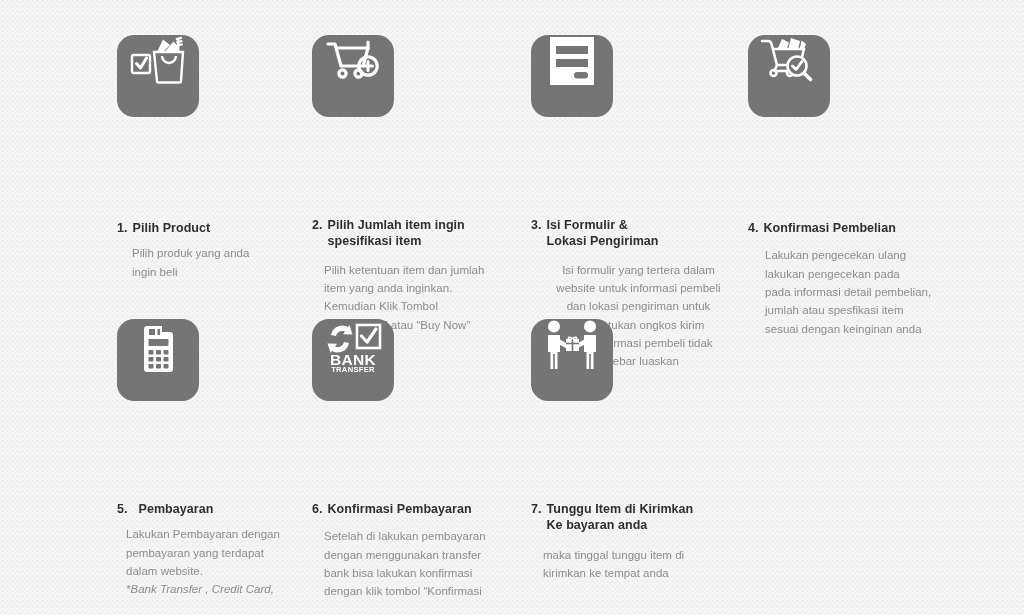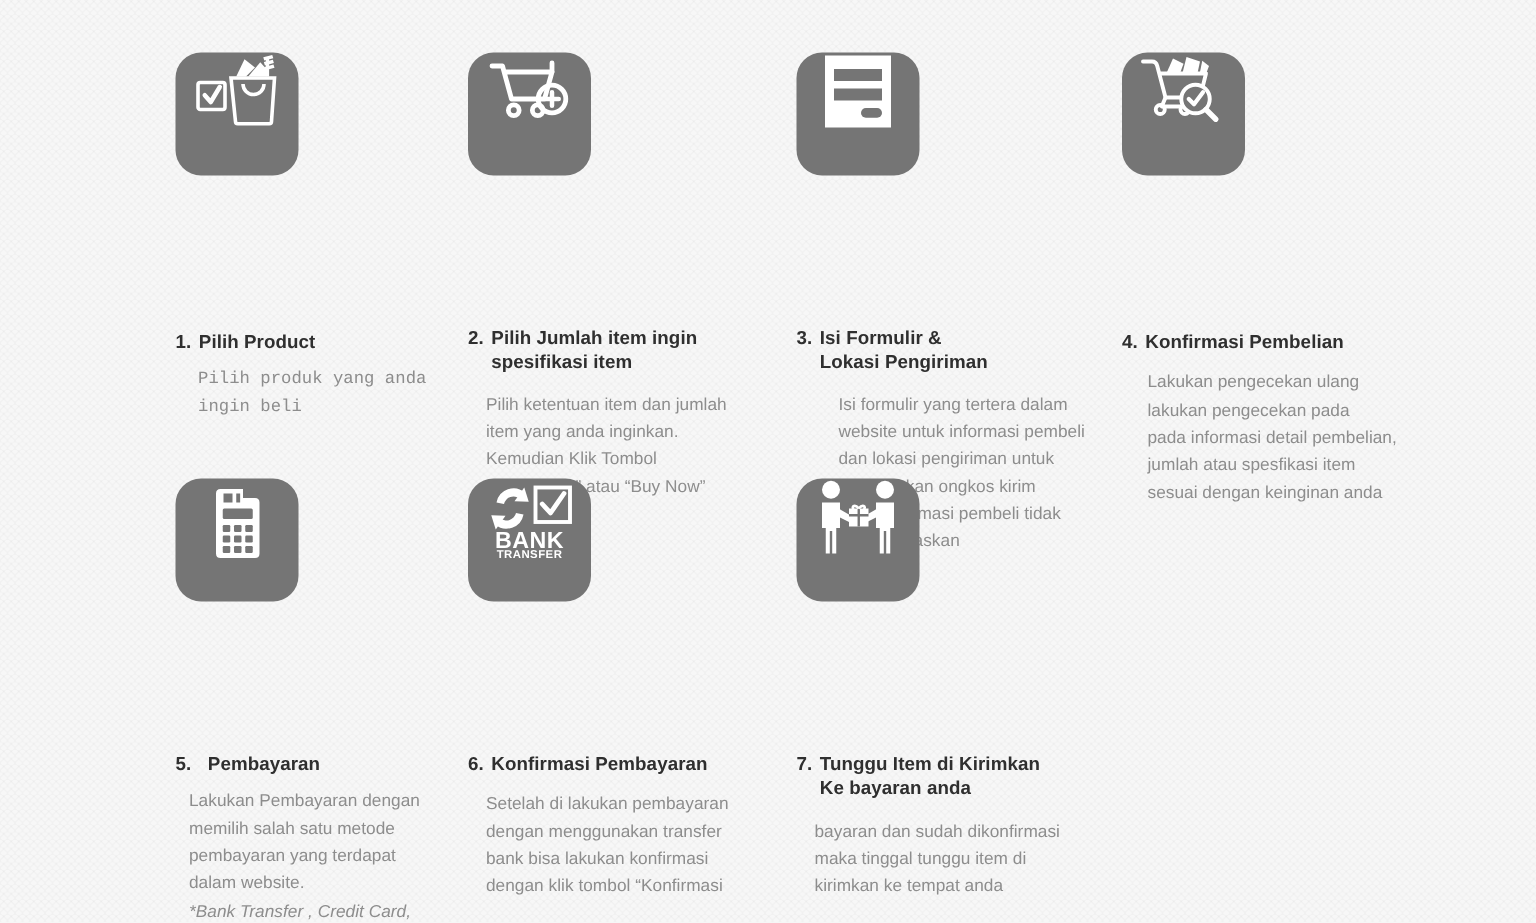--- a/index.html
+++ b/index.html
@@ -82,23 +82,23 @@
   #step-7 { left: 531px; top: 319px; }
 
   #step-1 .heading { margin-top: 103px; }
   #step-2 .heading { margin-top: 100px; }
   #step-3 .heading { margin-top: 100px; }
   #step-4 .heading { margin-top: 103px; }
   #step-5 .heading { margin-top: 100px; }
   #step-6 .heading { margin-top: 100px; }
   #step-7 .heading { margin-top: 100px; }
 
-  #step-1 .body { margin-top: 8px;  margin-left: 15px; font-family: Liberation Mono, monospace; }
+  #step-1 .body { margin-top: 8px;  margin-left: 15px; }
   #step-2 .body { margin-top: 11px; margin-left: 12px; }
-  #step-3 .body { margin-top: 11px; margin-left: 28px; }
+  #step-3 .body { margin-top: 11px; margin-left: 0; text-align: center; }
   #step-4 .body { margin-top: 10px; margin-left: 17px; }
   #step-5 .body { margin-top: 8px;  margin-left: 9px;  }
   #step-6 .body { margin-top: 10px; margin-left: 12px; }
   #step-7 .body { margin-top: 12px; margin-left: 12px; }
 
   #step-2 { width: 215px; }
   #step-3 { width: 215px; }
   #step-4 { width: 210px; }
   #step-5 { width: 210px; }
   #step-6 { width: 215px; }
@@ -241,21 +241,20 @@
           <rect x="27.5" y="45" width="5" height="4.6" rx="0.8"></rect>
         </g>
       </svg>
     </div>
     <div class="heading wide-num">
       <span class="num">5.</span>
       <span class="title" style="white-space:pre-line">Pembayaran</span>
     </div>
     <div class="body">
       <span class="ln">Lakukan Pembayaran dengan</span>
-      <span class="ln">memilih salah satu metode</span>
       <span class="ln">pembayaran yang terdapat</span>
       <span class="ln">dalam website.</span>
       <span class="ln it">*Bank Transfer , Credit Card,</span>
 
     </div>
   </div>
 
   <div class="step" id="step-6">
     <div class="tile">
       <svg width="62" height="54" viewBox="0 0 62 54">
@@ -302,20 +301,19 @@
         <path d="M24 24.5 L37 24.5" stroke="#757575" stroke-width="1.6"></path>
         <path d="M30.5 20 C28 17 25.5 18.5 27 20.5 M30.5 20 C33 17 35.5 18.5 34 20.5" fill="none" stroke="#ffffff" stroke-width="1.8"></path>
       </svg>
     </div>
     <div class="heading">
       <span class="num">7.</span>
       <span class="title" style="white-space:pre-line">Tunggu Item di Kirimkan
 Ke bayaran anda</span>
     </div>
     <div class="body">
-      <span class="ln">bayaran dan sudah dikonfirmasi</span>
       <span class="ln">maka tinggal tunggu item di</span>
       <span class="ln">kirimkan ke tempat anda</span>
 
     </div>
   </div>
 
 </div>
 
 </body></html>

